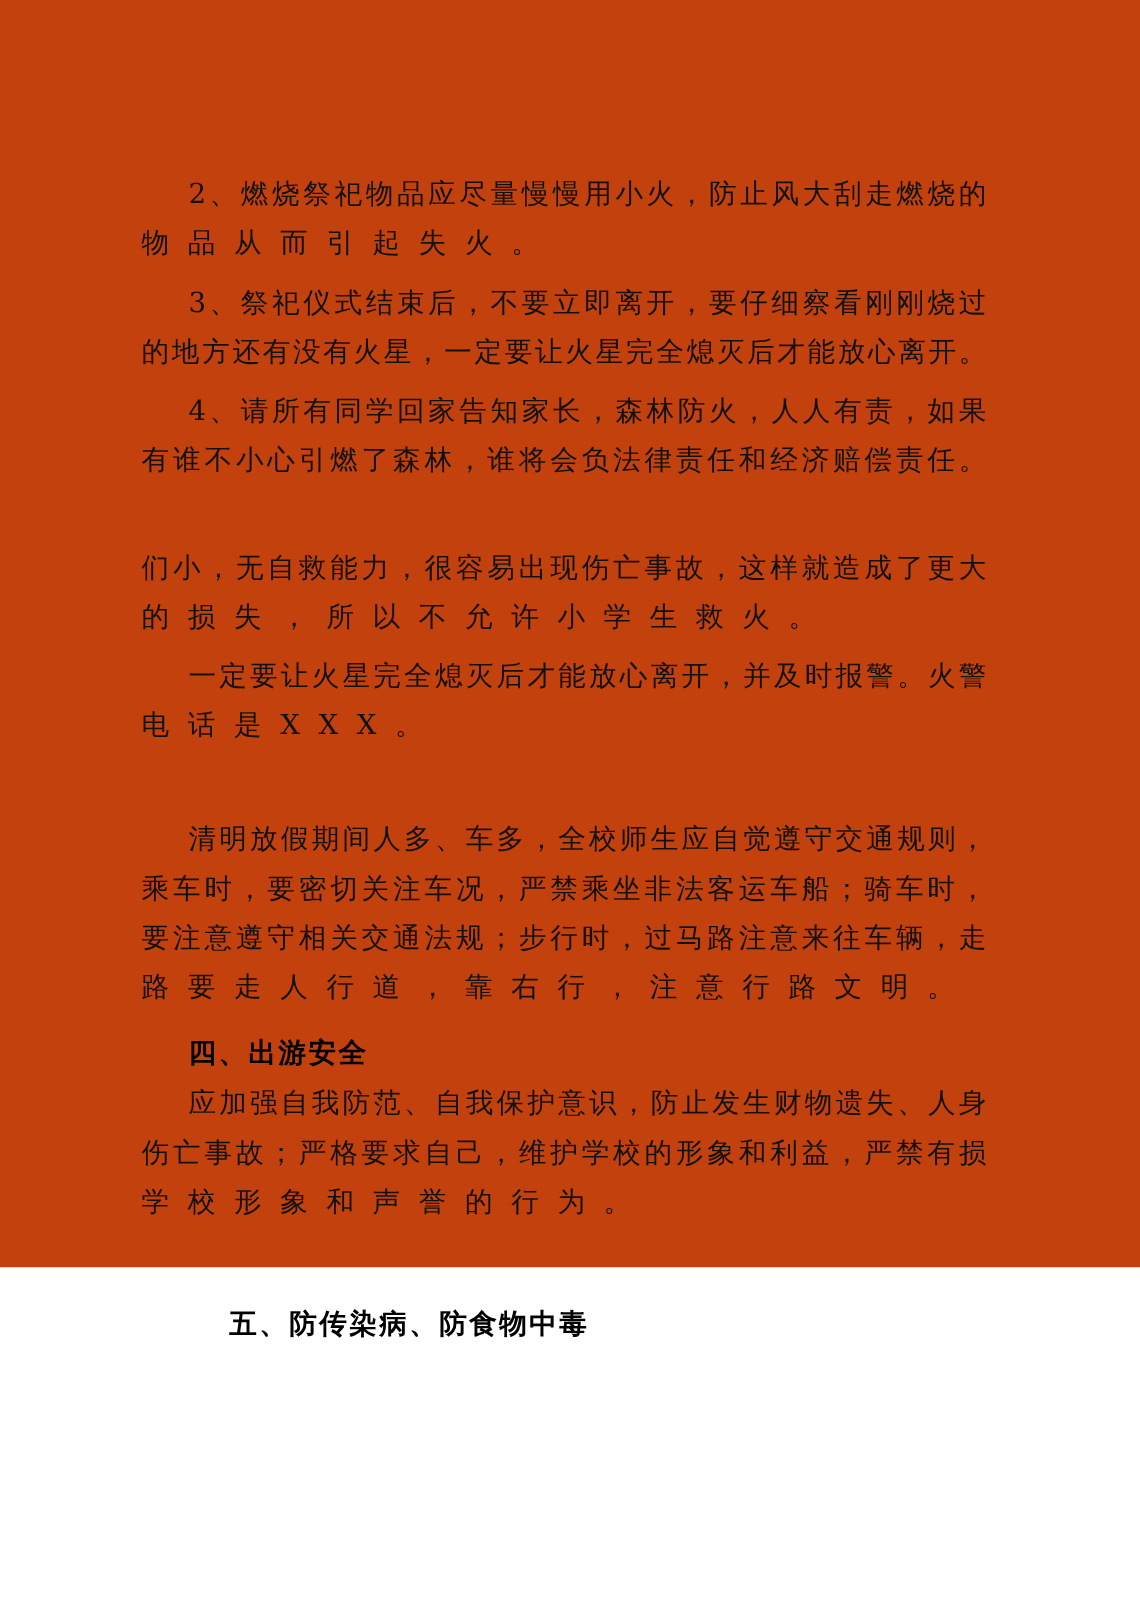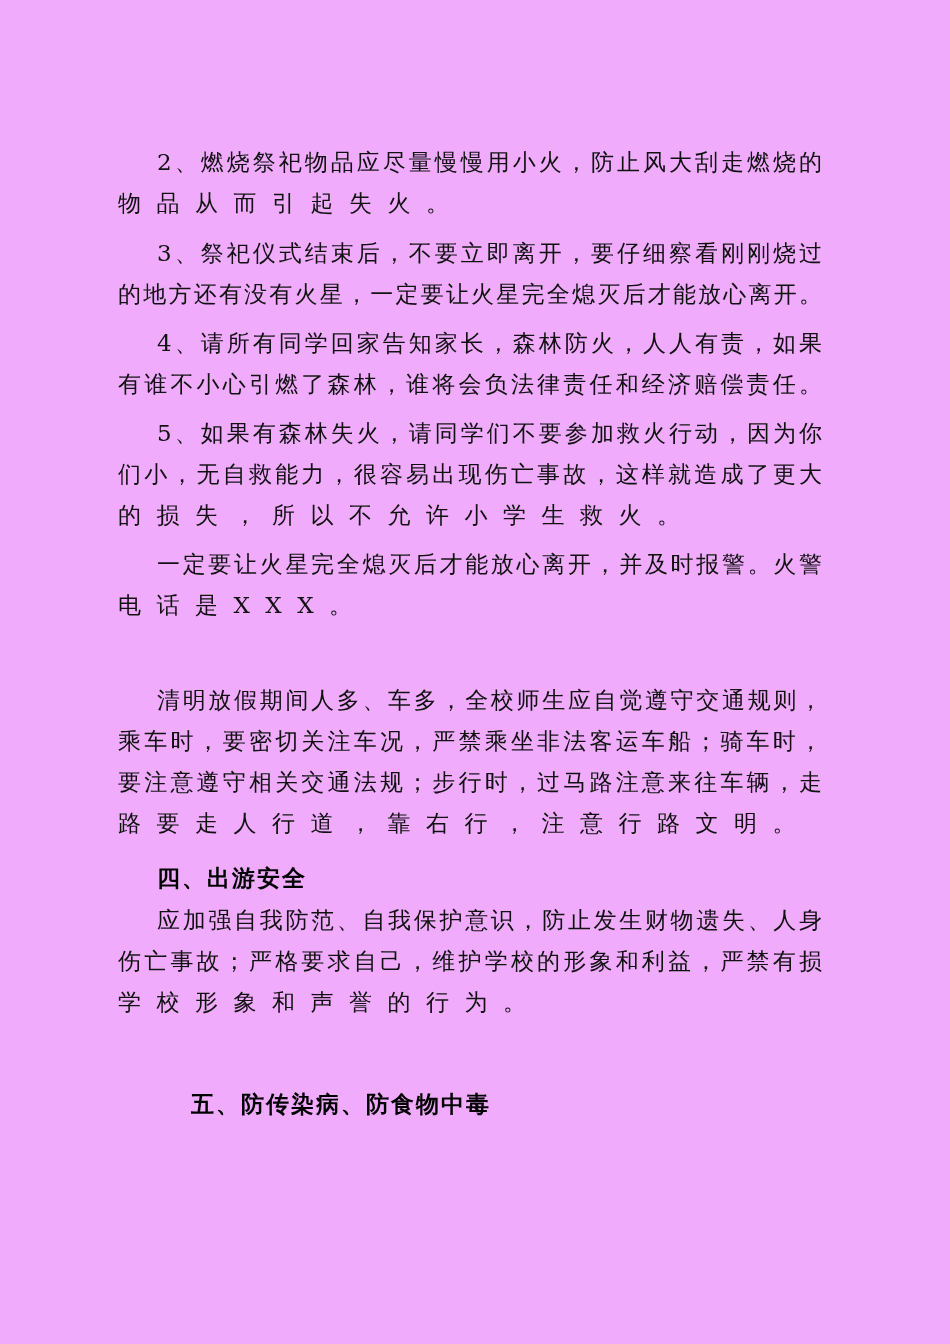--- a/index.html
+++ b/index.html
@@ -13,22 +13,22 @@
       position: relative;
       overflow: hidden;
       font-family: "DejaVu Serif", "Liberation Serif", serif;
       color: #111111;
     }
     .page {
       position: absolute;
       left: 0;
       top: 0;
       width: 950px;
-      height: 1344px;
-      background: #f0abfc;
+      height: 1056px;
+      background: #c2410c;
     }
     .line {
       position: absolute;
       left: 118px;
       width: 704px;
       height: 40px;
       line-height: 40px;
       font-size: 23px;
       white-space: nowrap;
       text-align: justify;
@@ -63,21 +63,20 @@
 
   <div class="line indent" style="top:142px;">2、燃烧祭祀物品应尽量慢慢用小火，防止风大刮走燃烧的</div>
   <div class="line last" style="top:183px;">物品从而引起失火。</div>
 
   <div class="line indent" style="top:233px;">3、祭祀仪式结束后，不要立即离开，要仔细察看刚刚烧过</div>
   <div class="line" style="top:274px;">的地方还有没有火星，一定要让火星完全熄灭后才能放心离开。</div>
 
   <div class="line indent" style="top:323px;">4、请所有同学回家告知家长，森林防火，人人有责，如果</div>
   <div class="line" style="top:364px;">有谁不小心引燃了森林，谁将会负法律责任和经济赔偿责任。</div>
 
-  <div class="line indent" style="top:413px;">5、如果有森林失火，请同学们不要参加救火行动，因为你</div>
   <div class="line" style="top:454px;">们小，无自救能力，很容易出现伤亡事故，这样就造成了更大</div>
   <div class="line last" style="top:495px;">的损失，所以不允许小学生救火。</div>
 
   <div class="line indent" style="top:544px;">一定要让火星完全熄灭后才能放心离开，并及时报警。火警</div>
   <div class="line last" style="top:585px;">电话是XXX。</div>
 
   <div class="line indent" style="top:680px;">清明放假期间人多、车多，全校师生应自觉遵守交通规则，</div>
   <div class="line" style="top:721px;">乘车时，要密切关注车况，严禁乘坐非法客运车船；骑车时，</div>
   <div class="line" style="top:762px;">要注意遵守相关交通法规；步行时，过马路注意来往车辆，走</div>
   <div class="line last" style="top:803px;">路要走人行道，靠右行，注意行路文明。</div>

